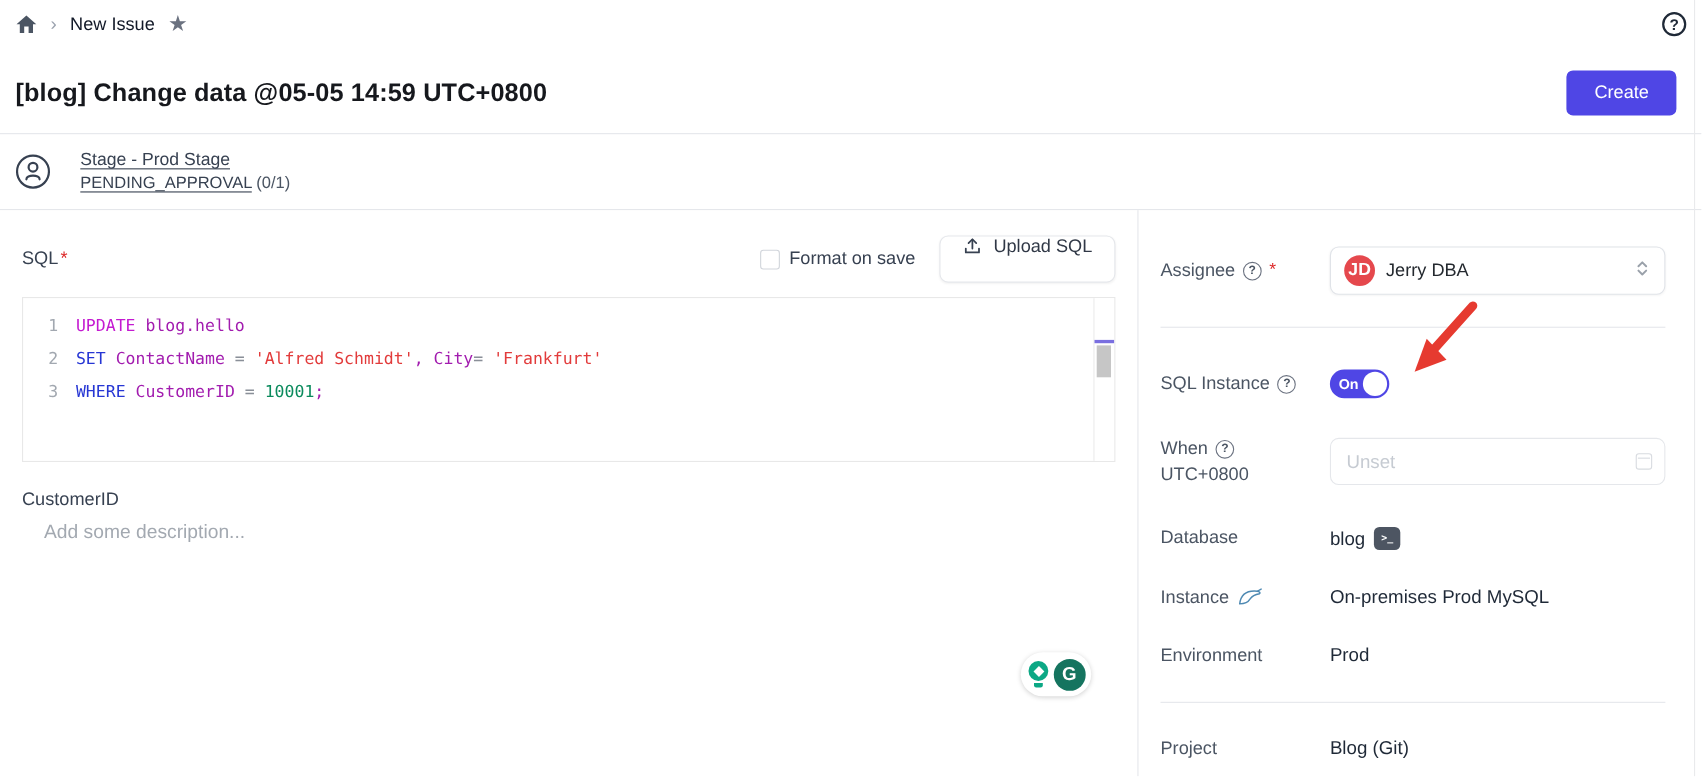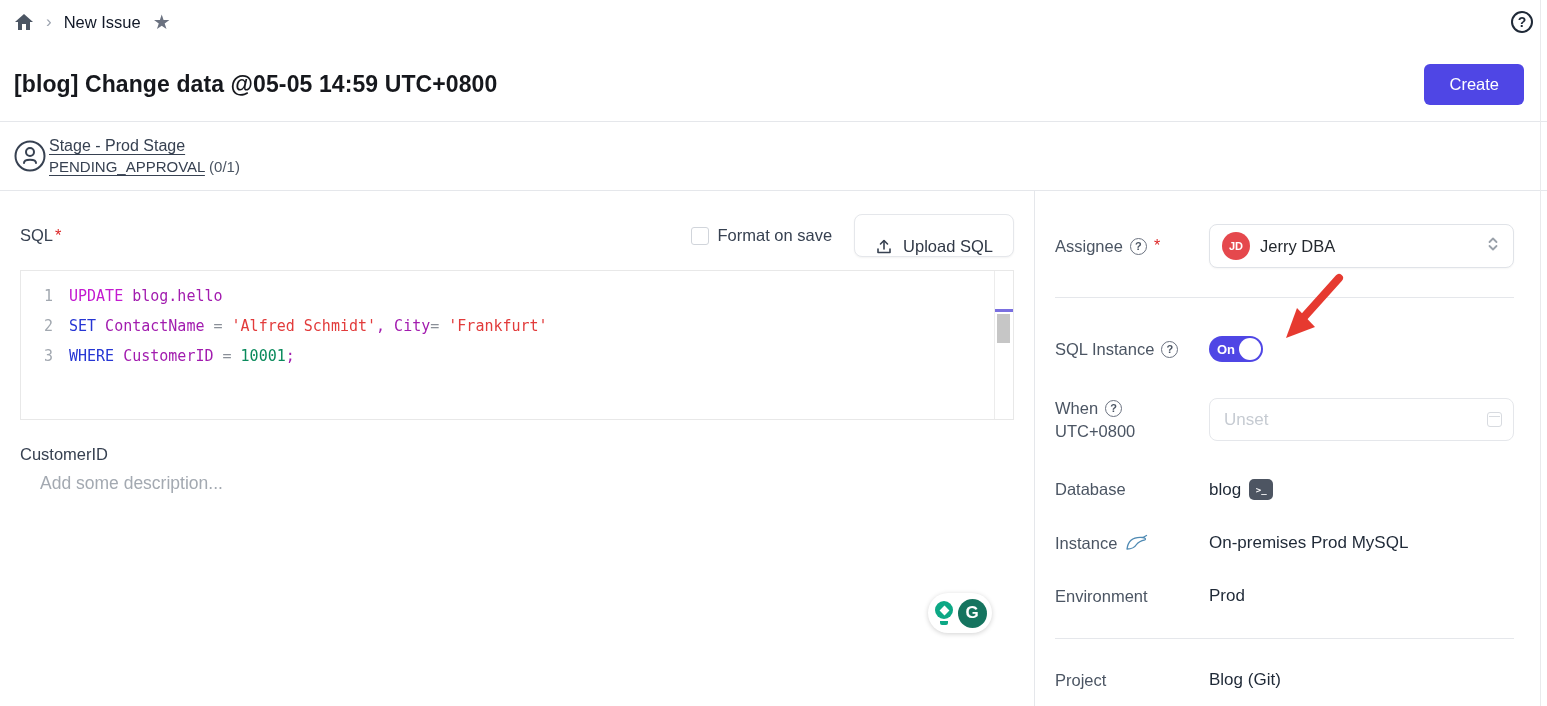--- a/index.html
+++ b/index.html
@@ -14,41 +14,41 @@
   .crumb { cursor:pointer; }
   .star { color:#6b7280; font-size:20px; line-height:1; cursor:pointer; }
   .help-circle { width:22px; height:22px; border:2px solid #1f2937; border-radius:50%; display:flex; align-items:center; justify-content:center; font-size:14px; font-weight:700; color:#1f2937; cursor:pointer; }
 
   
   .titlebar { display:flex; align-items:center; justify-content:space-between; padding:12px 23px 0 14px; height:85px; }
   .page-title { font-size:23px; font-weight:700; color:#16181d; letter-spacing:.1px; }
   .create-btn { background:#4f46e5; color:#fff; border:none; border-radius:6px; font-family:inherit; font-size:16.5px; padding:11px 25px; cursor:pointer; }
 
   
-  .stagebar { display:flex; align-items:center; gap:3px; border-top:1px solid #e5e7eb; border-bottom:1px solid #e5e7eb; height:70px; padding:0 14px; }
+  .stagebar { display:flex; align-items:center; gap:27px; border-top:1px solid #e5e7eb; border-bottom:1px solid #e5e7eb; height:70px; padding:0 14px; }
   .person-icon { width:32px; height:32px; flex:0 0 32px; }
   .stage-links { display:flex; flex-direction:column; gap:3px; }
   .stage-link { font-size:16px; color:#374151; text-decoration:underline; text-underline-offset:3px; cursor:pointer; }
   .stage-status-row { font-size:15px; color:#374151; }
   .stage-status-link { text-decoration:underline; text-underline-offset:3px; cursor:pointer; color:#374151; }
   .stage-count { color:#4b5563; }
 
   
   .body { display:flex; height:515px; }
   .main { width:1035px; border-right:1px solid #e5e7eb; padding:0 20px; position:relative; }
   .sidebar { flex:1; position:relative; padding:0 33px 0 20px; }
 
   
   .sql-header { margin-top:23px; display:flex; align-items:center; justify-content:space-between; }
   .sql-label { font-size:16.5px; color:#374151; }
   .req { color:#dc2626; margin-left:2px; }
   .sql-actions { display:flex; align-items:center; gap:22px; }
   .fos { display:flex; align-items:center; gap:8px; font-size:16.5px; color:#374151; cursor:pointer; }
   .checkbox { width:18px; height:18px; border:1px solid #d1d5db; border-radius:3px; background:#fff; display:inline-block; }
-  .upload-btn { display:flex; align-items:flex-end; gap:10px; background:#fff; border:1px solid #e5e7eb; border-radius:8px; box-shadow:0 1px 2px rgba(0,0,0,.05); height:43px; padding:0 20px; font-family:inherit; font-size:16.5px; color:#303846; cursor:pointer; }
+  .upload-btn { display:flex; align-items:flex-start; gap:10px; background:#fff; border:1px solid #e5e7eb; border-radius:8px; box-shadow:0 1px 2px rgba(0,0,0,.05); height:43px; padding:0 20px; font-family:inherit; font-size:16.5px; color:#303846; cursor:pointer; }
 
   
   .editor { margin-top:13px; height:150px; border:1px solid #e8e8e8; background:#fff; position:relative; padding-top:10px; overflow:hidden; }
   .code-line { display:flex; font-family:"DejaVu Sans Mono", monospace; font-size:15px; line-height:30px; white-space:pre; }
   .ln { width:48px; padding-right:16px; text-align:right; color:#a2a8b0; flex:0 0 48px; }
   .tk-plain { color:#a21caf; }
   .tk-kw1 { color:#c41ad1; }
   .tk-kw2 { color:#2636d4; }
   .tk-str { color:#e23b3b; }
   .tk-num { color:#0a8a5c; }
@@ -72,21 +72,21 @@
   
   .side-row { display:flex; align-items:center; }
   .side-label-col { width:154px; flex:0 0 154px; font-size:16.5px; color:#4b5563; }
   .side-label-inline { display:flex; align-items:center; gap:7px; }
   .qmark { width:17px; height:17px; border:1.5px solid #6b7280; border-radius:50%; display:inline-flex; align-items:center; justify-content:center; font-size:11px; font-weight:700; color:#4b5563; flex:0 0 17px; }
   .side-req { color:#dc2626; font-size:16px; }
   .side-value { font-size:17px; color:#1f2937; display:flex; align-items:center; gap:8px; }
 
   .row-assignee { margin-top:33px; }
   .assignee-select { flex:1; height:44px; border:1px solid #e0e3e8; border-radius:8px; background:#fff; box-shadow:0 1px 2px rgba(0,0,0,.04); display:flex; align-items:center; padding:0 12px; gap:10px; cursor:pointer; }
-  .avatar { width:28px; height:28px; border-radius:50%; background:#e5484d; color:#fff; font-size:11px; font-weight:700; display:flex; align-items:center; justify-content:center; }
+  .avatar { width:28px; height:28px; border-radius:50%; background:#e5484d; color:#fff; font-size:16px; font-weight:700; display:flex; align-items:center; justify-content:center; }
   .assignee-name { flex:1; font-size:16.5px; color:#24292f; }
   .select-arrows { color:#9aa1aa; }
 
   .side-divider { border-top:1px solid #e5e7eb; margin-top:29px; }
 
   .row-rollback { margin-top:38px; }
   .toggle { width:54px; height:26px; border-radius:13px; background:#4f46e5; position:relative; display:flex; align-items:center; cursor:pointer; }
   .toggle-text { color:#fff; font-size:13px; font-weight:600; margin-left:8px; }
   .toggle-knob { position:absolute; right:2px; top:2px; width:22px; height:22px; border-radius:50%; background:#fff; }
 

